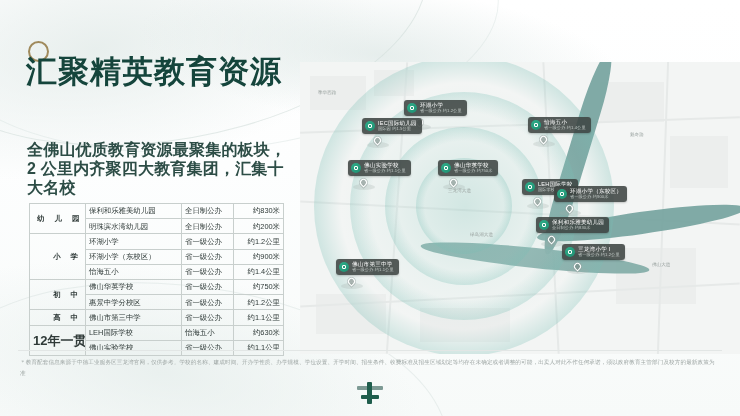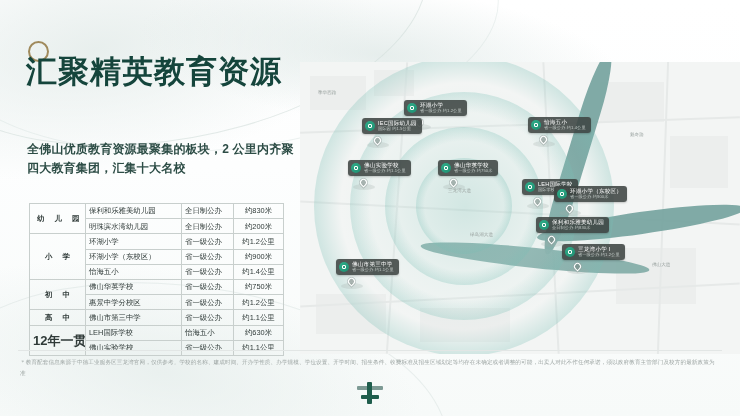--- a/index.html
+++ b/index.html
@@ -65,21 +65,21 @@
     line-height:38px;
     letter-spacing:1px;
     white-space:nowrap;
   }
   .headline .l2 { display:block; }
 
   .subhead {
     position:absolute; top:140px; left:27px;
     width: 268px;
     color:#2d4d46;
-    font-size:12px;
+    font-size:16px;
     line-height:19px;
     letter-spacing:.2px;
     font-weight:600;
   }
 
   
   .tbl-wrap { position:absolute; top:203px; left:29px; width:254px; }
   table.schools {
     border-collapse: collapse;
     width:100%;
@@ -91,31 +91,31 @@
     height: 15.2px;
     font-size: 7.4px;
     color: #2f3a38;
     padding: 0 3px;
     line-height: 1;
     white-space: nowrap;
     overflow: hidden;
   }
   td.cat {
     width: 56px;
-    text-align: center;
+    text-align: right;
     letter-spacing: 4px;
     text-indent: 4px;
     color:#26332f;
     font-weight:600;
     font-size:7.6px;
   }
   td.cat.tight { letter-spacing: 0; text-indent:0; font-size:13px; }
   td.name  { width: 96px; padding-left:6px; }
   td.type  { width: 52px; text-align:left; }
-  td.dist  { width: 50px; text-align:center; }
+  td.dist  { width: 50px; text-align:right; }
 
   
   .map {
     position:absolute; left:300px; top:62px;
     width:440px; height:292px;
     overflow:hidden;
     background:#f4f6f5;
   }
   .map-bg { position:absolute; inset:0; background:#f3f5f4; }
   

